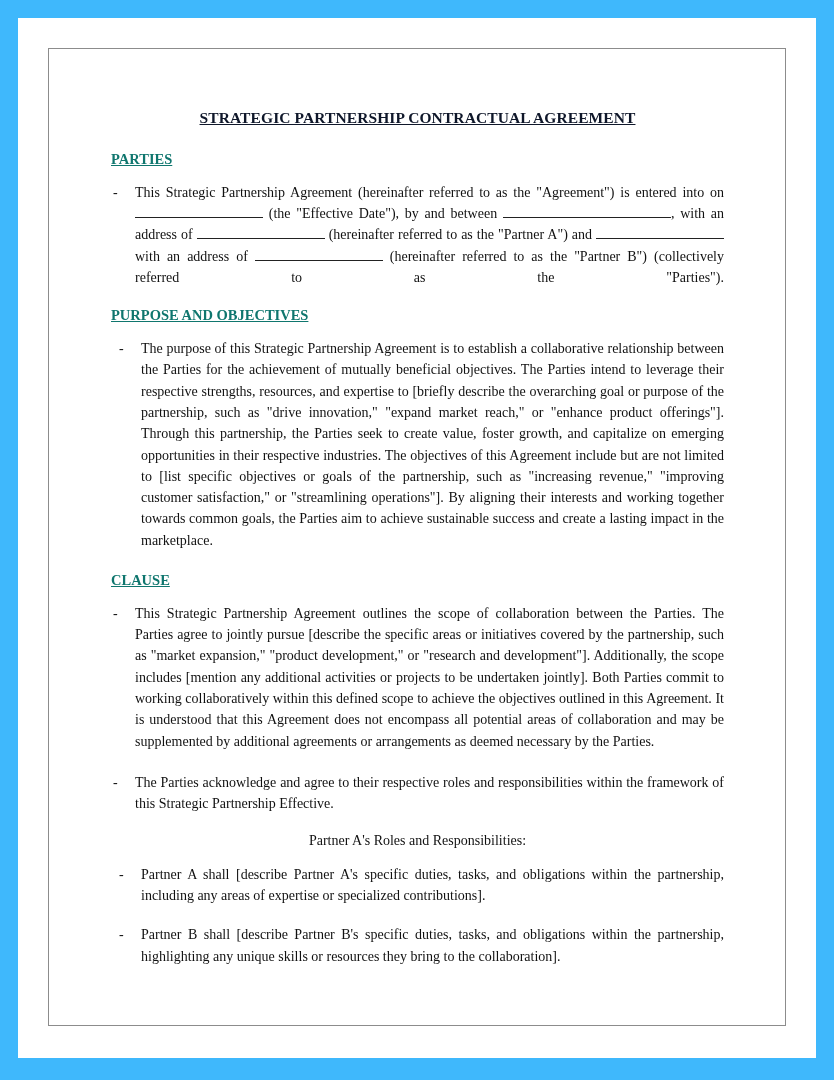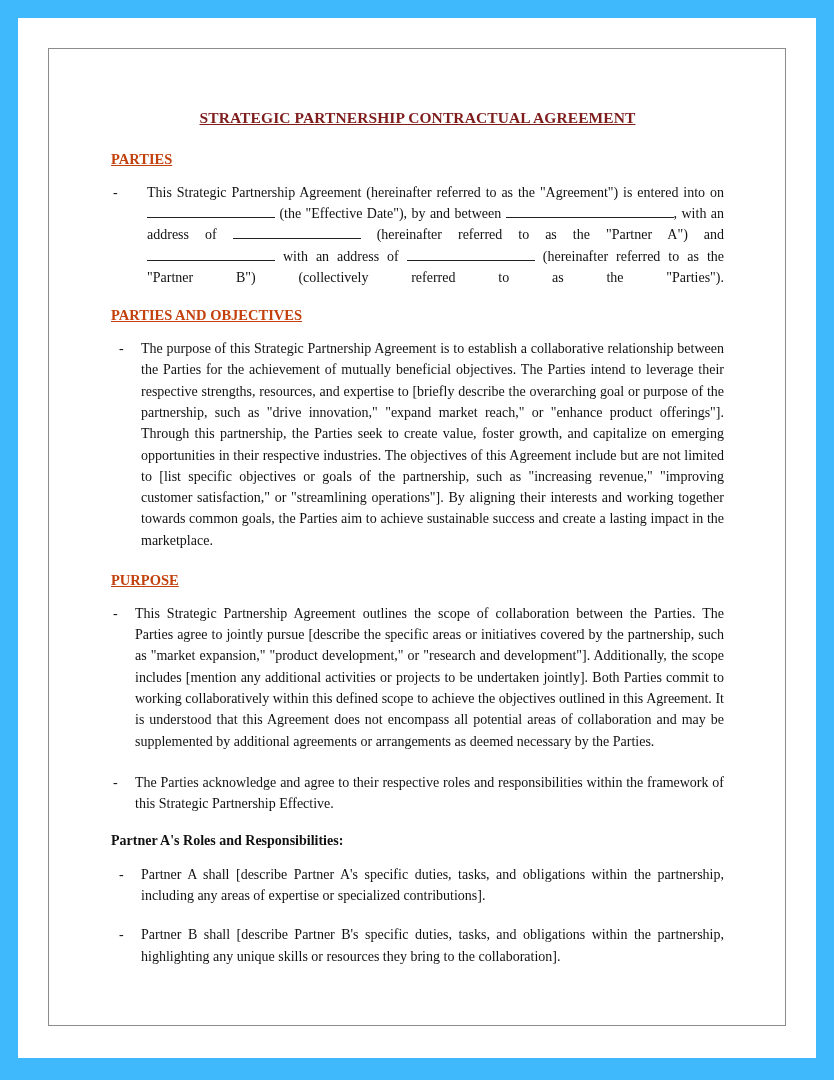--- a/index.html
+++ b/index.html
@@ -42,40 +42,41 @@
     top: 60px;
     width: 613px;
   }
 
   .doc-title {
     text-align: center;
     font-weight: bold;
     font-size: 15.5px;
     letter-spacing: 0.1px;
     text-decoration: underline;
-    color: #7f1d1d;
+    color: #0f172a;
     margin: 0 0 22px 0;
     line-height: 1.2;
   }
 
   .section-heading {
     font-weight: bold;
     font-size: 14.5px;
     text-decoration: underline;
-    color: #c2410c;
+    color: #0f766e;
     margin: 12px 0 14px 0;
     line-height: 1.25;
   }
 
   .sub-heading {
-    font-weight: bold;
+    font-weight: normal;
     font-size: 14px;
     color: #111111;
     margin: 0 0 14px 0;
     line-height: 1.25;
+    text-align: center;
   }
 
   
   .bullet {
     position: relative;
     padding-left: 24px;
     margin: 0 0 16px 0;
     text-align: justify;
     font-size: 14px;
     line-height: 1.52;
@@ -96,21 +97,20 @@
   }
   
   .bullet > .body {
     display: block;
     text-align: justify;
     text-align-last: left;
   }
   
   .bullet > .body.stretch-last {
     text-align-last: justify;
-    margin-left: 12px;
   }
 
   .blank {
     display: inline-block;
     border-bottom: 1px solid #222222;
     vertical-align: baseline;
   }
   .blank.w-md { width: 128px; }
   .blank.w-lg { width: 168px; }
 
@@ -137,28 +137,28 @@
           <span class="blank w-lg"></span><span>, with an address of</span>
           <span class="blank w-md"></span>
           <span>(hereinafter referred to as the "Partner A") and</span>
           <span class="blank w-md"></span>
           <span>with an address of</span>
           <span class="blank w-md"></span>
           <span>(hereinafter referred to as the "Partner B") (collectively referred to as the "Parties").</span>
         </span>
       </div>
 
-      <h2 class="section-heading">PARTIES AND OBJECTIVES</h2>
+      <h2 class="section-heading">PURPOSE AND OBJECTIVES</h2>
 
       <div class="bullet indent-more gap-md">
         <span class="dash">-</span>
         <span class="body">The purpose of this Strategic Partnership Agreement is to establish a collaborative relationship between the Parties for the achievement of mutually beneficial objectives. The Parties intend to leverage their respective strengths, resources, and expertise to [briefly describe the overarching goal or purpose of the partnership, such as "drive innovation," "expand market reach," or "enhance product offerings"]. Through this partnership, the Parties seek to create value, foster growth, and capitalize on emerging opportunities in their respective industries. The objectives of this Agreement include but are not limited to [list specific objectives or goals of the partnership, such as "increasing revenue," "improving customer satisfaction," or "streamlining operations"]. By aligning their interests and working together towards common goals, the Parties aim to achieve sustainable success and create a lasting impact in the marketplace.</span>
       </div>
 
-      <h2 class="section-heading">PURPOSE</h2>
+      <h2 class="section-heading">CLAUSE</h2>
 
       <div class="bullet gap-md">
         <span class="dash">-</span>
         <span class="body">This Strategic Partnership Agreement outlines the scope of collaboration between the Parties. The Parties agree to jointly pursue [describe the specific areas or initiatives covered by the partnership, such as "market expansion," "product development," or "research and development"]. Additionally, the scope includes [mention any additional activities or projects to be undertaken jointly]. Both Parties commit to working collaboratively within this defined scope to achieve the objectives outlined in this Agreement. It is understood that this Agreement does not encompass all potential areas of collaboration and may be supplemented by additional agreements or arrangements as deemed necessary by the Parties.</span>
       </div>
 
 
       <div class="bullet gap-sm">
         <span class="dash">-</span>
         <span class="body">The Parties acknowledge and agree to their respective roles and responsibilities within the framework of this Strategic Partnership Effective.</span>

